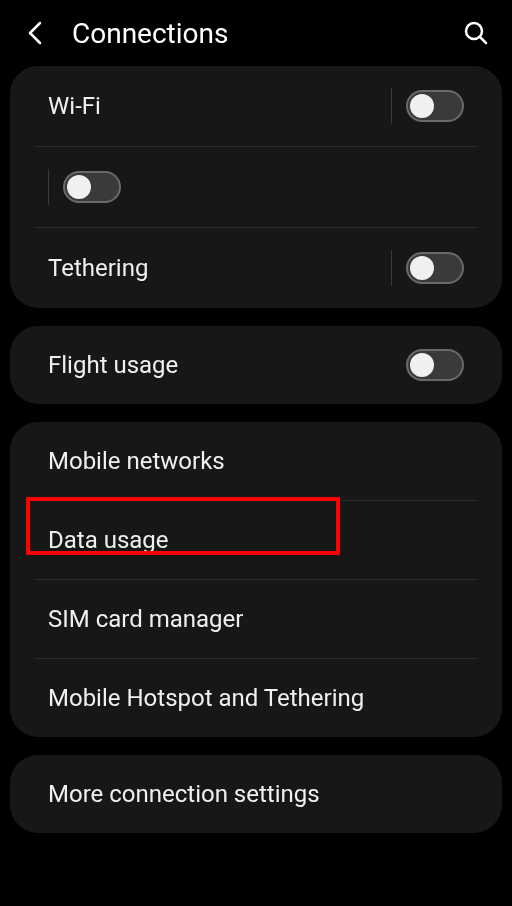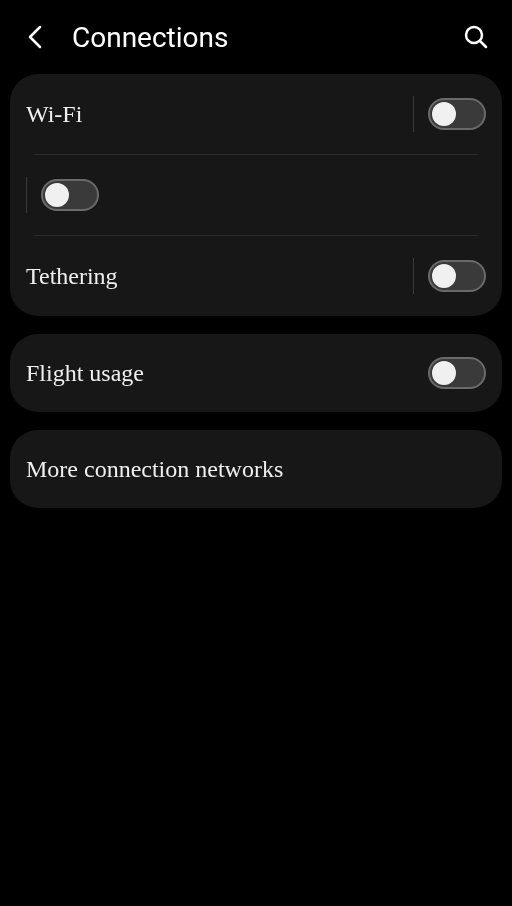--- a/index.html
+++ b/index.html
@@ -12,21 +12,21 @@
       height: 906px;
       background: #000000;
       font-family: -apple-system, BlinkMacSystemFont, 'Segoe UI', Roboto, sans-serif;
       color: #ffffff;
       overflow: hidden;
     }
     .header {
       display: flex;
       align-items: center;
       padding: 16px 20px;
-      height: 74px;
+      height: 66px;
     }
     .back-icon {
       width: 32px;
       height: 32px;
       display: flex;
       align-items: center;
       justify-content: center;
       cursor: pointer;
     }
     .header-title {
@@ -48,24 +48,23 @@
     }
     .group {
       background: #171717;
       border-radius: 28px;
       margin-bottom: 18px;
       overflow: hidden;
     }
     .item {
       display: flex;
       align-items: center;
-      padding: 22px 16px;
+      padding: 22px 38px;
       min-height: 78px;
       position: relative;
-      font-family: Liberation Serif, serif;
     }
     .item-label {
       font-size: 24px;
       font-weight: 400;
       color: #f0f0f0;
       flex: 1;
     }
     .divider {
       height: 1px;
       background: #2a2a2a;
@@ -167,20 +166,38 @@
     <div class="item">
       <div class="item-label">Flight usage</div>
       <div class="toggle-container">
         <div class="toggle">
           <div class="toggle-knob"></div>
         </div>
       </div>
     </div>
   </div>
 
-
-  <div class="group">
-    <div class="item">
-      <div class="item-label">More connection networks</div>
+  <div class="group">
+    <div class="item">
+      <div class="item-label">Mobile networks</div>
+    </div>
+    <div class="divider"></div>
+    <div class="item item-highlighted">
+      <div class="item-label">Data usage</div>
+      <div class="highlight-box"></div>
+    </div>
+    <div class="divider"></div>
+    <div class="item">
+      <div class="item-label">SIM card manager</div>
+    </div>
+    <div class="divider"></div>
+    <div class="item">
+      <div class="item-label">Mobile Hotspot and Tethering</div>
+    </div>
+  </div>
+
+  <div class="group">
+    <div class="item">
+      <div class="item-label">More connection settings</div>
     </div>
   </div>
 
 </div>
 
 </body></html>

